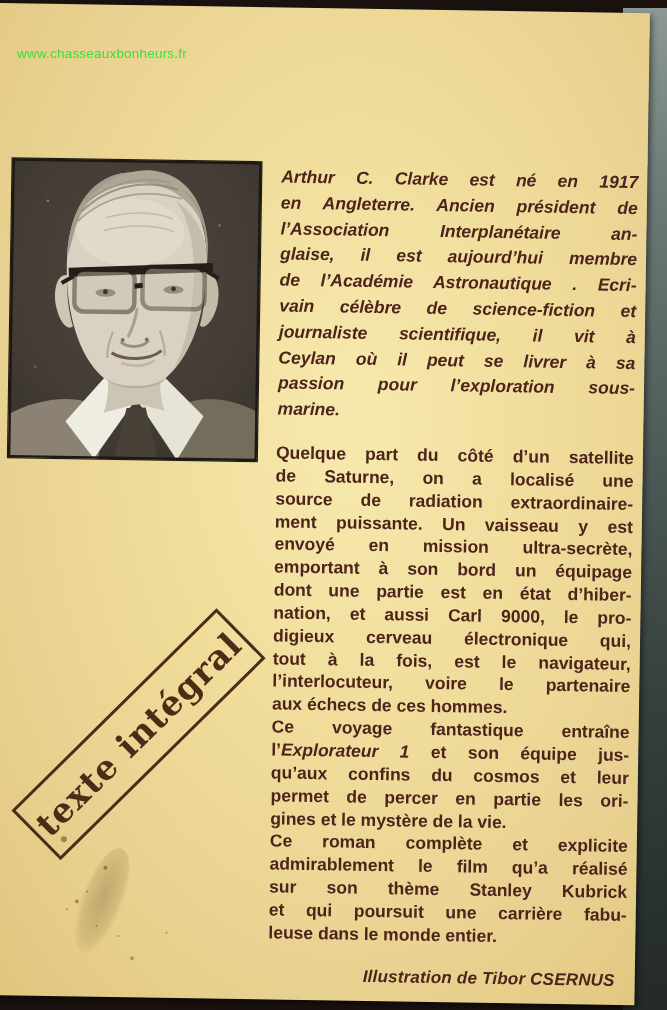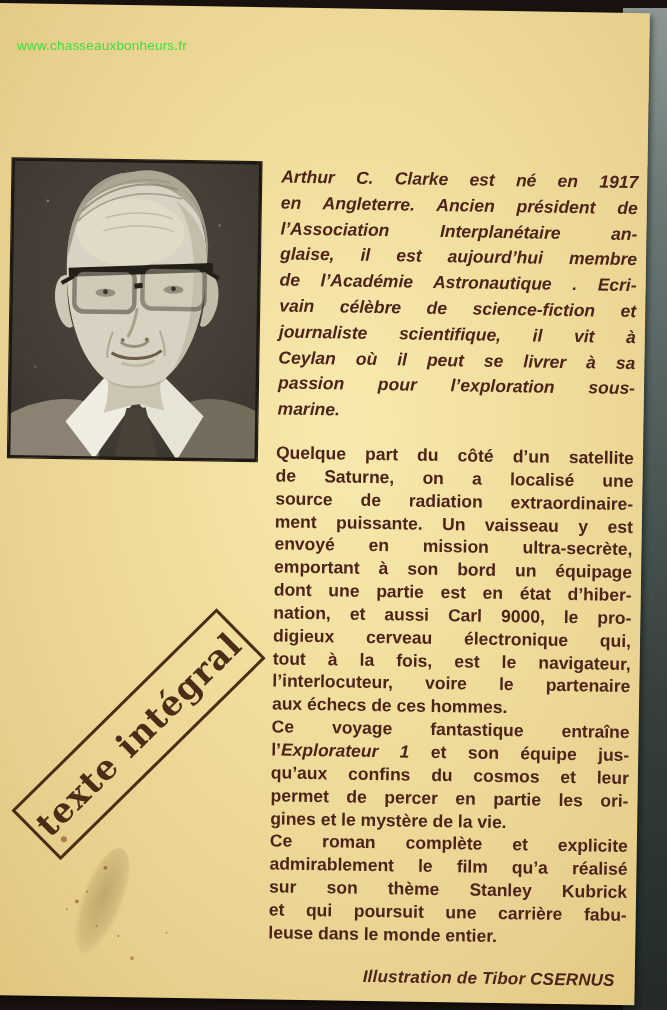--- a/index.html
+++ b/index.html
@@ -74,21 +74,21 @@
     position:absolute;left:0;top:0;width:6px;height:6px;border-radius:50%;
     background:rgba(122,54,24,.55);
     box-shadow:14px 62px 0 -1px rgba(122,54,24,.5), 4px 70px 0 -2px rgba(122,54,24,.45),
       24px 52px 0 -2px rgba(122,54,24,.5), 42px 28px 0 -1px rgba(130,60,25,.55),
       56px 96px 0 -2px rgba(122,54,24,.5), 104px 92px 0 -2px rgba(122,54,24,.45),
       70px 118px 0 -1px rgba(122,54,24,.4), 34px 86px 0 -2px rgba(122,54,24,.5);
   }
 
   
   .watermark{
-    position:absolute;left:17px;top:38px;
+    position:absolute;left:17px;top:46px;
     font-size:13.5px;color:var(--watermark-green,#3be03b);
     letter-spacing:.2px;
   }
 </style>
 </head>
 <body>
 
 <div class="scene">
 
   <div class="bg-strip"></div>

